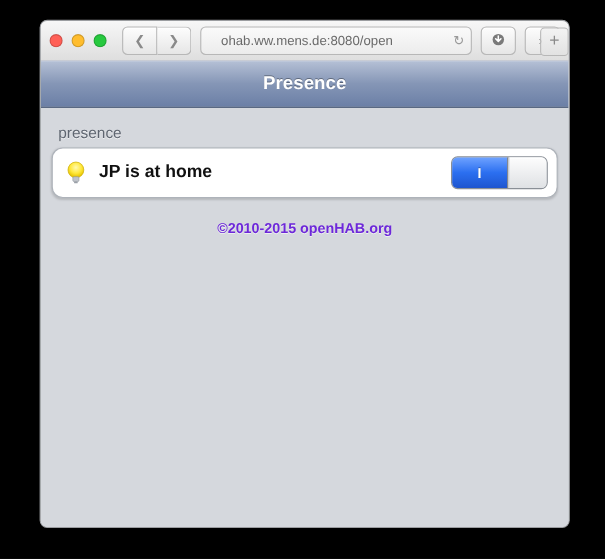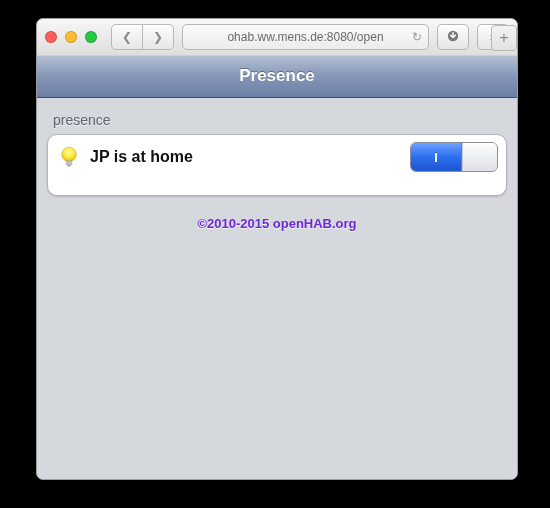--- a/index.html
+++ b/index.html
@@ -22,22 +22,22 @@
     height:24px;border-radius:5px;background:linear-gradient(#fdfdfd,#e6e6e6);
     border:1px solid #b7b7b7;display:flex;align-items:center;justify-content:center;
     color:#8a8a8a;font-size:12px;box-shadow:inset 0 1px 0 #fff;
   }
   .nav-group{display:flex}
   .nav-group .tb-btn{width:30px;border-radius:0}
   .nav-group .tb-btn:first-child{border-radius:5px 0 0 5px}
   .nav-group .tb-btn:last-child{border-radius:0 5px 5px 0;border-left:none}
   .addr{
     flex:1;height:24px;border-radius:5px;background:linear-gradient(#fafafa,#ececec);
-    border:1px solid #b7b7b7;display:flex;align-items:center;justify-content:center;
-    font-size:12px;color:#6a6a6a;overflow:hidden;padding:0 6px;position:relative;
+    border:1px solid #b7b7b7;display:flex;align-items:center;
+    font-size:12px;color:#6a6a6a;overflow:hidden;padding:0 18px;position:relative;
   }
   .addr .reload{position:absolute;right:6px;color:#9a9a9a}
   .dl-btn{width:30px}
   .chev{width:30px}
   .new-tab{
     width:24px;height:24px;border-left:1px solid #c7c7c7;
     display:flex;align-items:center;justify-content:center;color:#8a8a8a;background:linear-gradient(#f3f3f3,#e2e2e2);
     border-radius:0 0 0 0;position:absolute;right:0;top:6px;border:1px solid #b7b7b7;border-radius:4px;
   }
 
@@ -45,21 +45,21 @@
   .content{position:absolute;inset:36px 0 0 0;background:#d5d8dd;overflow:hidden}
   .hdr{
     height:42px;background:linear-gradient(#b6c1d6,#8596b6 50%,#6b7fa6);
     border-bottom:1px solid #3b4c6b;display:flex;align-items:center;justify-content:center;
     color:#fff;font-weight:bold;font-size:17px;text-shadow:0 -1px 0 rgba(0,0,0,.35);
     box-shadow:inset 0 1px 0 rgba(255,255,255,.25);
   }
   .section-label{padding:14px 16px 6px;color:#5e6570;font-size:14px;text-shadow:0 1px 0 rgba(255,255,255,.6)}
   .row{
     margin:0 10px;background:#fff;border:1px solid #aeb3ba;border-radius:10px;
-    height:44px;display:flex;align-items:center;padding:0 8px 16px 8px;gap:8px;
+    height:44px;display:flex;align-items:center;padding:0 8px 0 8px;gap:8px;
     box-shadow:0 1px 2px rgba(0,0,0,.15), inset 0 1px 0 #fff;
   }
   .bulb{width:26px;height:26px;display:flex;align-items:center;justify-content:center}
   .bulb svg{width:24px;height:24px}
   .row-label{font-weight:bold;color:#111;font-size:16px;flex:1}
   .switch{
     width:86px;height:28px;border:1px solid #8a8f96;border-radius:6px;overflow:hidden;
     display:flex;box-shadow:inset 0 1px 2px rgba(0,0,0,.2);background:#dfe2e6;
   }
   .switch .on{

